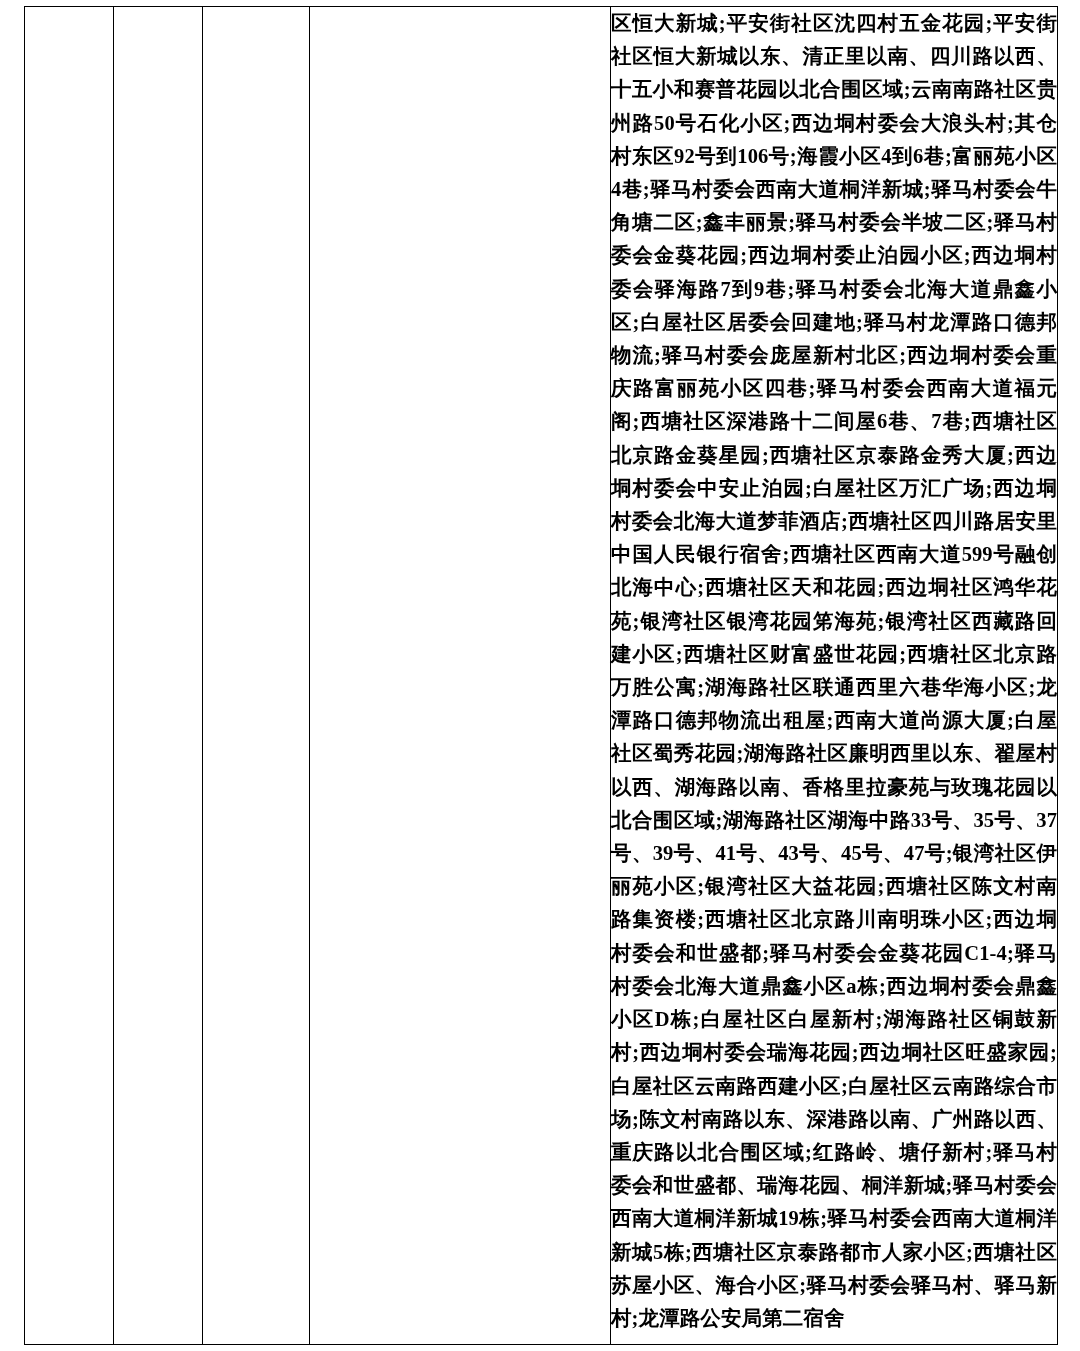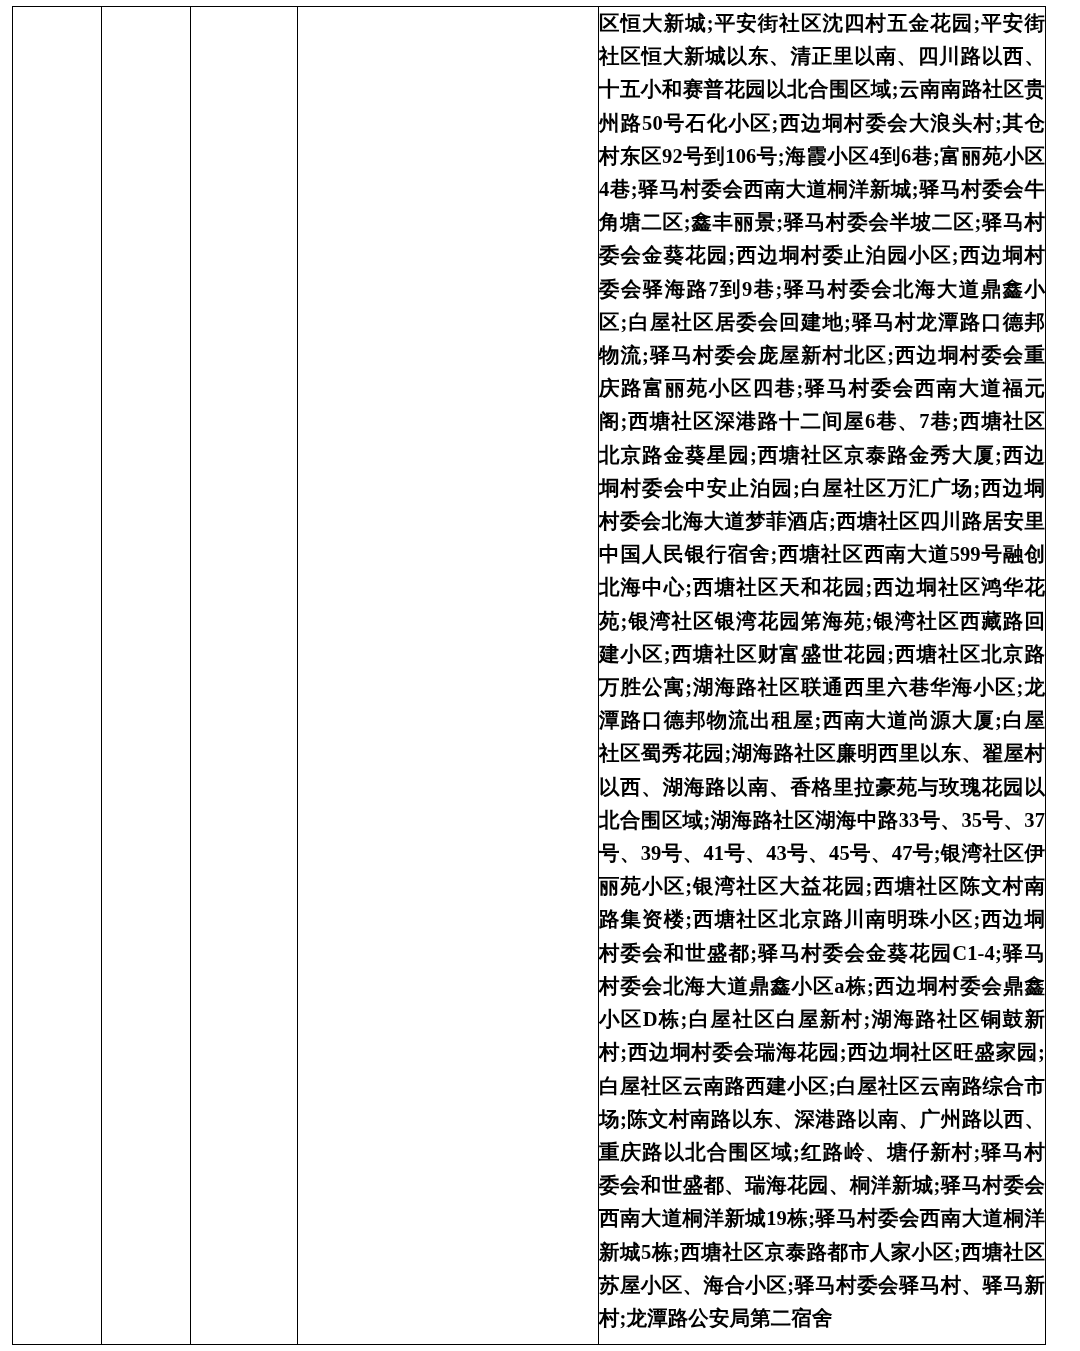--- a/index.html
+++ b/index.html
@@ -16,21 +16,21 @@
   }
   .page {
     position: relative;
     width: 1080px;
     height: 1351px;
     box-sizing: border-box;
   }
   table.doc-table {
     border-collapse: collapse;
     width: 1028px;
-    margin-left: 12px;
+    margin-left: 24px;
     margin-top: 6px;
     table-layout: fixed;
   }
   table.doc-table td {
     border: 1px solid #000000;
     vertical-align: top;
     padding: 0;
   }
   .col-a { width: 88px; }
   .col-b { width: 88px; }

